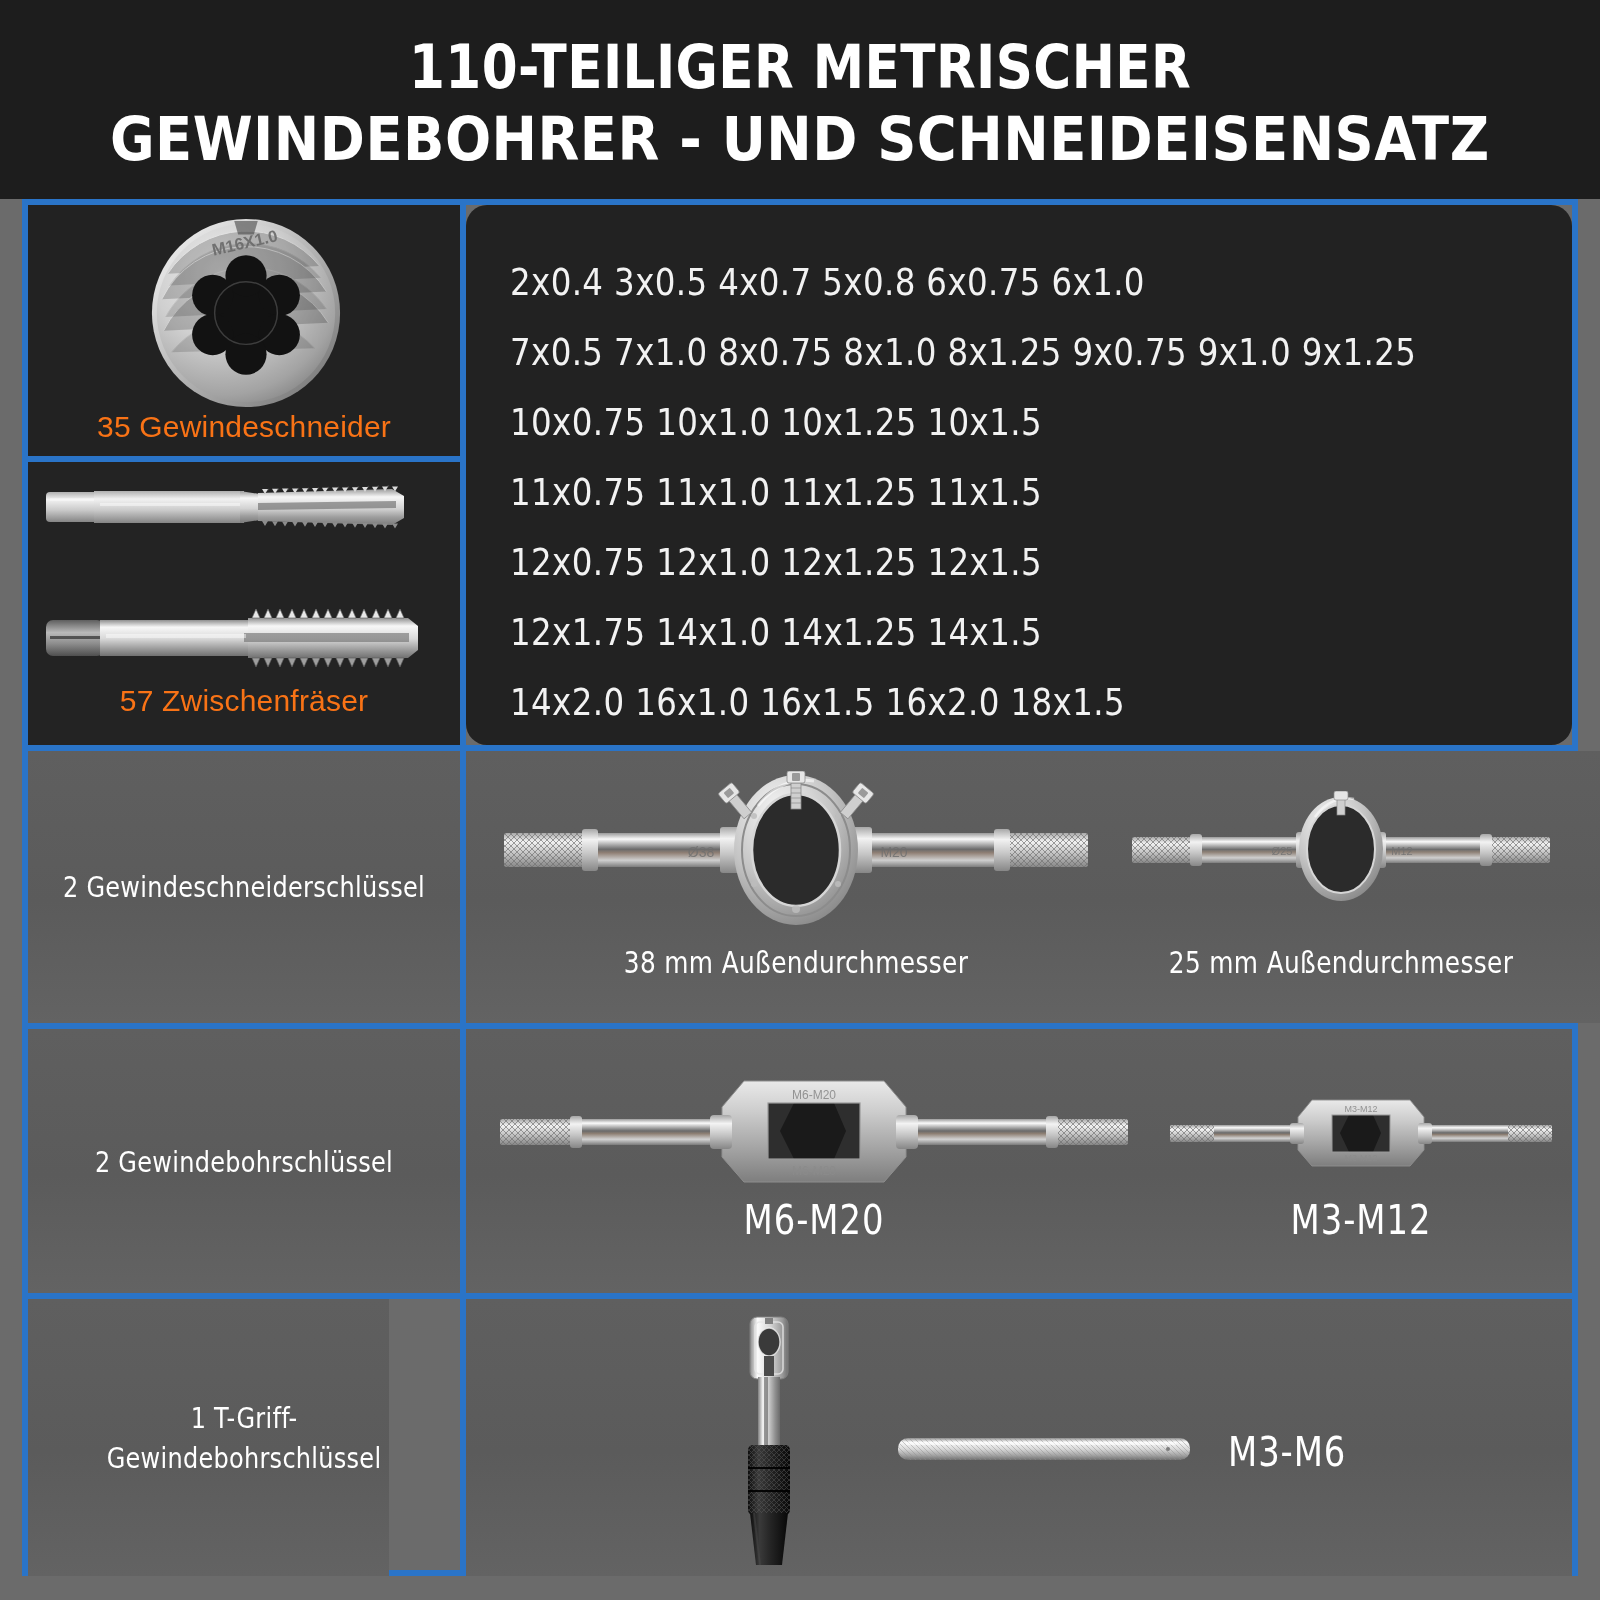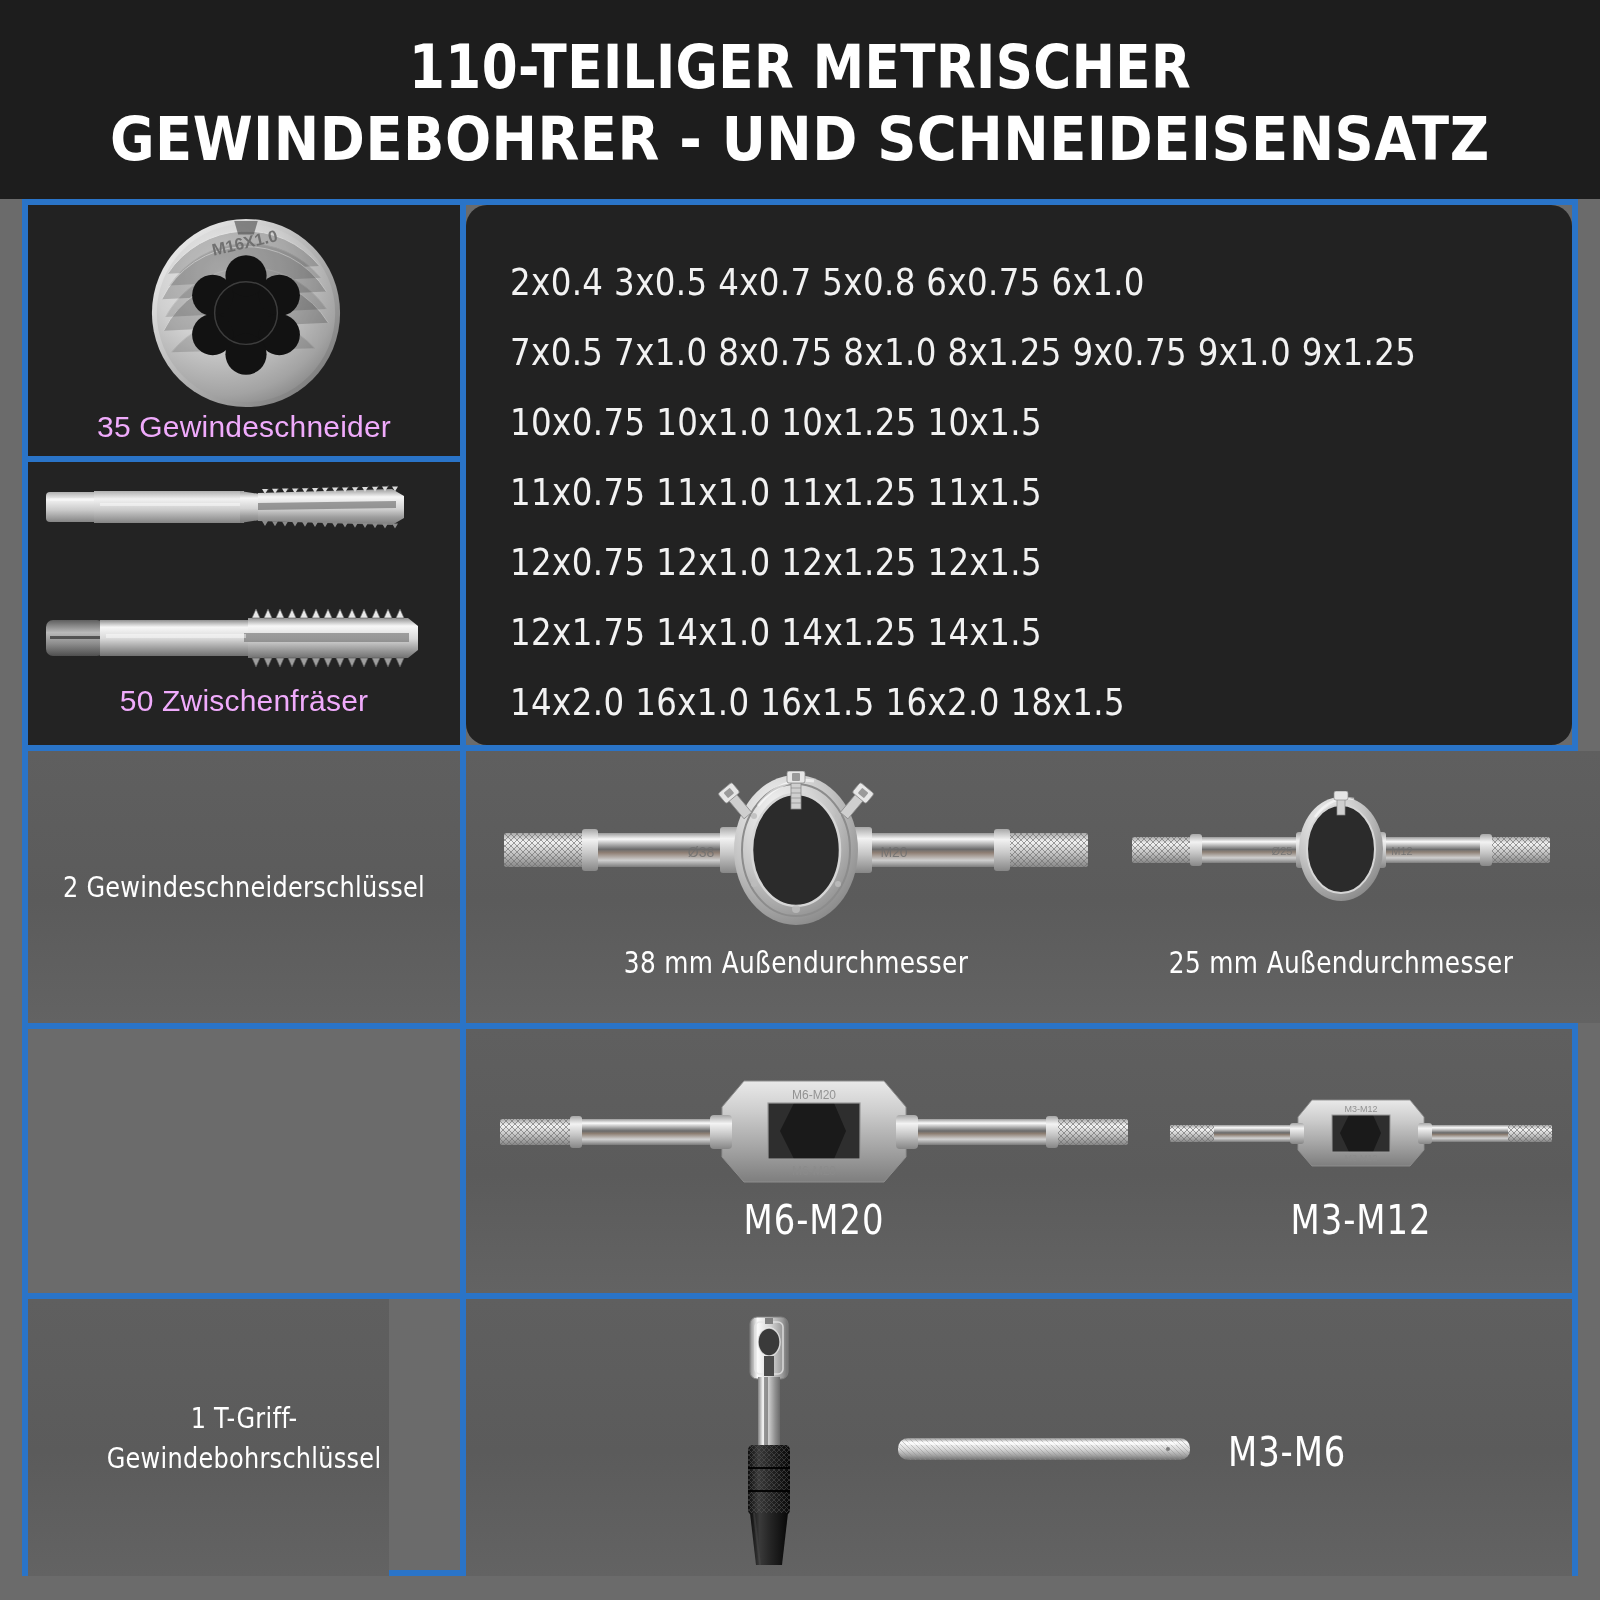--- a/index.html
+++ b/index.html
@@ -55,21 +55,21 @@
   .dark-cell  { background: #222222; }
   .dark-cell2 { background: #232323; }
   .gray-cell  { background: linear-gradient(180deg,#5f5f5f 0%, #5b5b5b 55%, #636363 100%); }
 
   
   .vdiv { position: absolute; background: #2a74c8; width: 6px; }
   .hdiv { position: absolute; background: #2a74c8; height: 6px; }
 
   
   .label-geo {
-    color: #f0abfc;
+    color: #f97316;
     font-family: "Liberation Sans", sans-serif;
     font-weight: 400;
     font-size: 30px;
     text-align: center;
     letter-spacing: 0.2px;
   }
   .label-cond {
     color: #ffffff;
     font-family: "Liberation Sans Narrow", "DejaVu Sans Condensed", "Liberation Sans", sans-serif;
     font-weight: 400;
@@ -279,21 +279,21 @@
                      M244,54 l8,0 l-4,9 Z M256,54 l8,0 l-4,9 Z M268,54 l8,0 l-4,9 Z
                      M280,54 l8,0 l-4,9 Z M292,54 l8,0 l-4,9 Z M304,54 l8,0 l-4,9 Z
                      M316,54 l8,0 l-4,9 Z M328,54 l8,0 l-4,9 Z M340,54 l8,0 l-4,9 Z
                      M352,54 l8,0 l-4,9 Z"></path>
           </g>
 
           <rect x="200" y="29" width="165" height="9" fill="#6d6d6d" opacity="0.6"></rect>
           <rect x="62" y="30" width="140" height="4" fill="#ffffff" opacity="0.45"></rect>
         </svg>
       </div>
-      <div class="label-geo" style="position:absolute;left:0;top:222px;width:432px;">50 Zwischenfräser</div>
+      <div class="label-geo" style="position:absolute;left:0;top:222px;width:432px;">57 Zwischenfräser</div>
     </div>
 
     <div class="hdiv" style="left:0;top:251px;width:432px;"></div>
 
     <div class="cell dark-cell" style="left:438px;top:0;width:1106px;height:540px;border-radius:21px;">
       <div id="spec-list">
         <div class="spec-row">2x0.4 3x0.5 4x0.7 5x0.8 6x0.75 6x1.0</div>
         <div class="spec-row">7x0.5 7x1.0 8x0.75 8x1.0 8x1.25 9x0.75 9x1.0 9x1.25</div>
         <div class="spec-row">10x0.75 10x1.0 10x1.25 10x1.5</div>
         <div class="spec-row">11x0.75 11x1.0 11x1.25 11x1.5</div>
@@ -439,20 +439,23 @@
 
           <rect x="211" y="2" width="8" height="22" fill="#cfcfcf" stroke="#8a8a8a" stroke-width="0.7"></rect>
           <rect x="208" y="0" width="14" height="9" rx="2" fill="#e6e6e6" stroke="#8a8a8a" stroke-width="0.7"></rect>
         </svg>
       </div>
       <div class="caption-cond" style="position:absolute;left:660px;top:194px;width:430px;">25 mm Außendurchmesser</div>
     </div>
 
     <div class="hdiv" style="left:0;top:540px;width:1544px;"></div>
 
+    <div class="cell gray-cell" style="left:0;top:824px;width:432px;height:264px;">
+      <div class="label-cond" style="position:absolute;left:0;top:116px;width:432px;">2 Gewindebohrschlüssel</div>
+    </div>
 
     <div class="cell gray-cell" style="left:438px;top:824px;width:1106px;height:264px;">
 
       <div class="art" style="left:28px;top:50px;width:640px;height:105px;">
         <svg viewBox="0 0 640 105" width="640" height="105">
           <defs>
             <linearGradient id="twbar" x1="0" y1="0" x2="0" y2="1">
               <stop offset="0%" stop-color="#9b9b9b"></stop>
               <stop offset="16%" stop-color="#fbfbfb"></stop>
               <stop offset="46%" stop-color="#6a6a6a"></stop>

